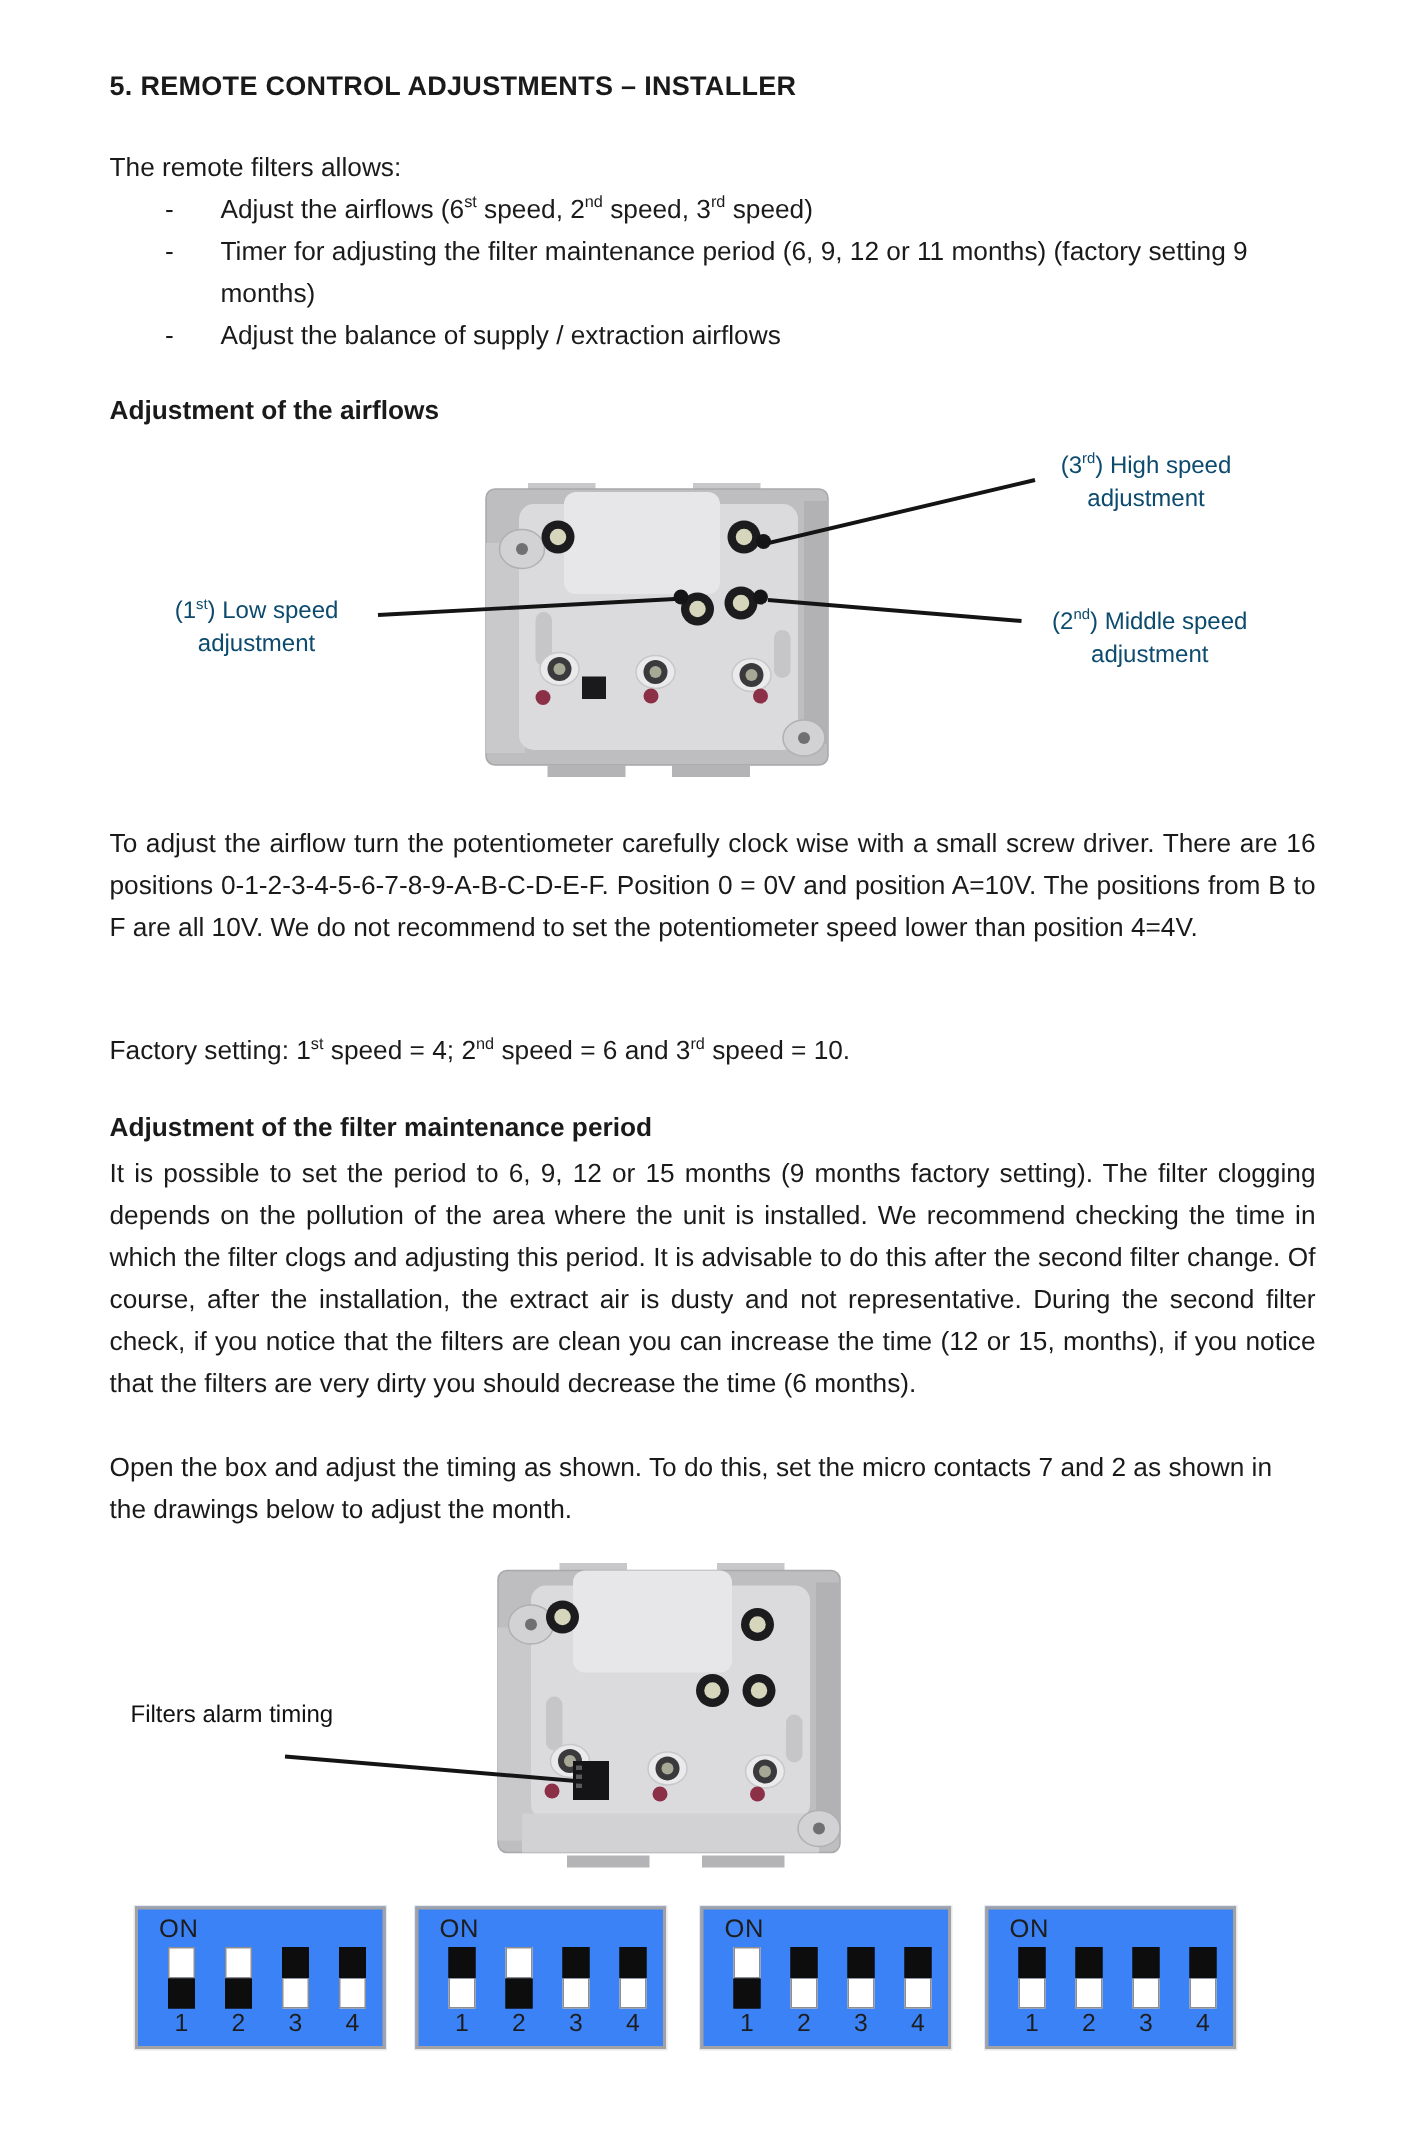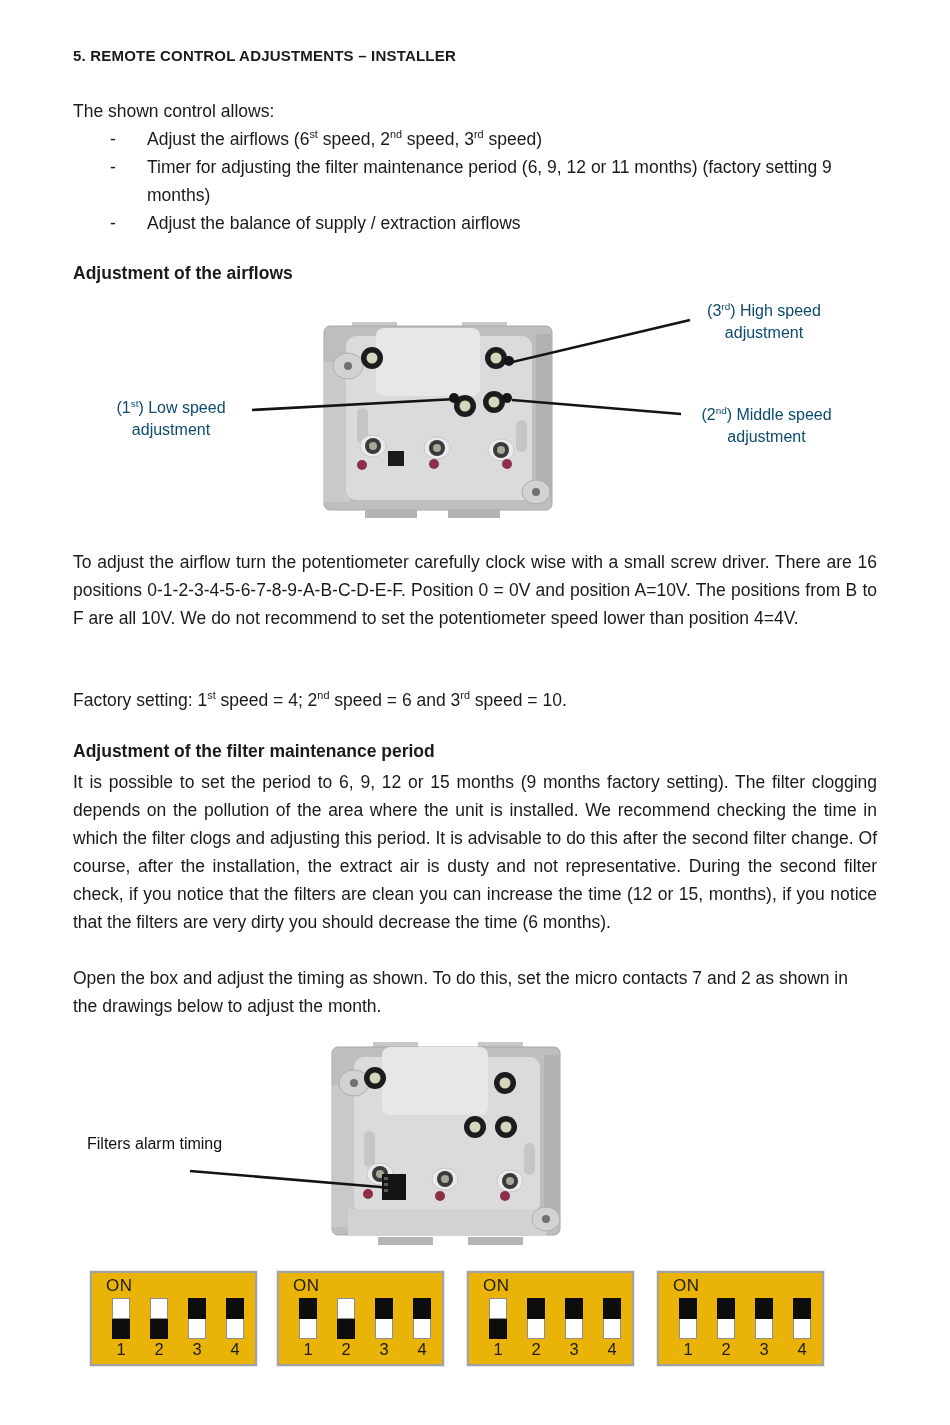--- a/index.html
+++ b/index.html
@@ -7,21 +7,21 @@
     position:relative;
     width:950px;height:1425px;
     background:#ffffff;
     font-family:"Liberation Sans", sans-serif;
     color:#1a1a1a;
     overflow:hidden;
   }
   .abs{position:absolute;}
   .doc-title{
     left:73px;top:47px;width:820px;
-    font-size:15px;font-weight:bold;letter-spacing:0.2px;
+    font-size:18px;font-weight:bold;letter-spacing:0.2px;
   }
   .body-text{font-size:17.5px;line-height:28px;}
   .intro{left:73px;top:97px;width:820px;}
   .bullets{left:73px;top:125px;width:810px;}
   .bullet-row{display:flex;align-items:flex-start;}
   .bullet-dash{width:37px;padding-left:37px;box-sizing:content-box;flex:0 0 auto;}
   .bullet-text{flex:1 1 auto;max-width:740px;}
   sup{font-size:0.62em;line-height:0;}
   .h2{
     left:73px;width:820px;
@@ -39,41 +39,41 @@
   .para{left:73px;width:804px;text-align:justify;}
   .para-airflow{top:548px;}
   .para-filter{top:768px;}
   .para-open{top:964px;text-align:left;}
   .factory{left:73px;top:686px;width:820px;}
   .filters-alarm-label{font-size:16px;color:#111;}
   
   .dip-row{left:0;top:1271px;width:950px;height:100px;}
   .dip-panel{
     position:absolute;top:0;width:167px;height:95px;
-    border:2px solid #a2a2a4;background:#eab308;box-sizing:border-box;
+    border:2px solid #a2a2a4;background:#3b82f6;box-sizing:border-box;
     box-shadow:0 0 0 1px #e8e8e8;
   }
   .dip-on{margin:3px 0 0 14px;font-size:17px;color:#1d1d1d;letter-spacing:0.5px;}
   .dip-switches{position:absolute;left:20px;top:25px;display:flex;gap:20px;}
   .dip-switch{width:18px;height:41px;display:flex;flex-direction:column;}
   .dip-cell{flex:1 1 50%;border:1.5px solid #8e8e90;background:#ffffff;box-sizing:border-box;}
   .dip-switch.on  .dip-cell.top{background:#0d0d0d;border-color:#0d0d0d;}
   .dip-switch.on  .dip-cell.bottom{border-top:none;}
   .dip-switch.off .dip-cell.bottom{background:#0d0d0d;border-color:#0d0d0d;}
   .dip-nums{position:absolute;left:20px;top:67px;display:flex;gap:20px;}
   .dip-num{width:18px;text-align:center;font-size:16.5px;color:#1d1d1d;}
 </style>
 </head>
 <body>
 
 <div class="page">
 
   <div class="abs doc-title">5. REMOTE CONTROL ADJUSTMENTS – INSTALLER</div>
 
-  <div class="abs body-text intro">The shown control allows:</div>
+  <div class="abs body-text intro">The remote filters allows:</div>
 
   <div class="abs body-text bullets">
     <div class="bullet-row">
       <span class="bullet-dash">-</span>
       <span class="bullet-text"><span>Adjust the airflows (6</span><sup>st</sup><span> speed, 2</span><sup>nd</sup><span> speed, 3</span><sup>rd</sup><span> speed)</span></span>
     </div>
     <div class="bullet-row">
       <span class="bullet-dash">-</span>
       <span class="bullet-text">Timer for adjusting the filter maintenance period (6, 9, 12 or 11 months) (factory setting 9 months)</span>
     </div>

